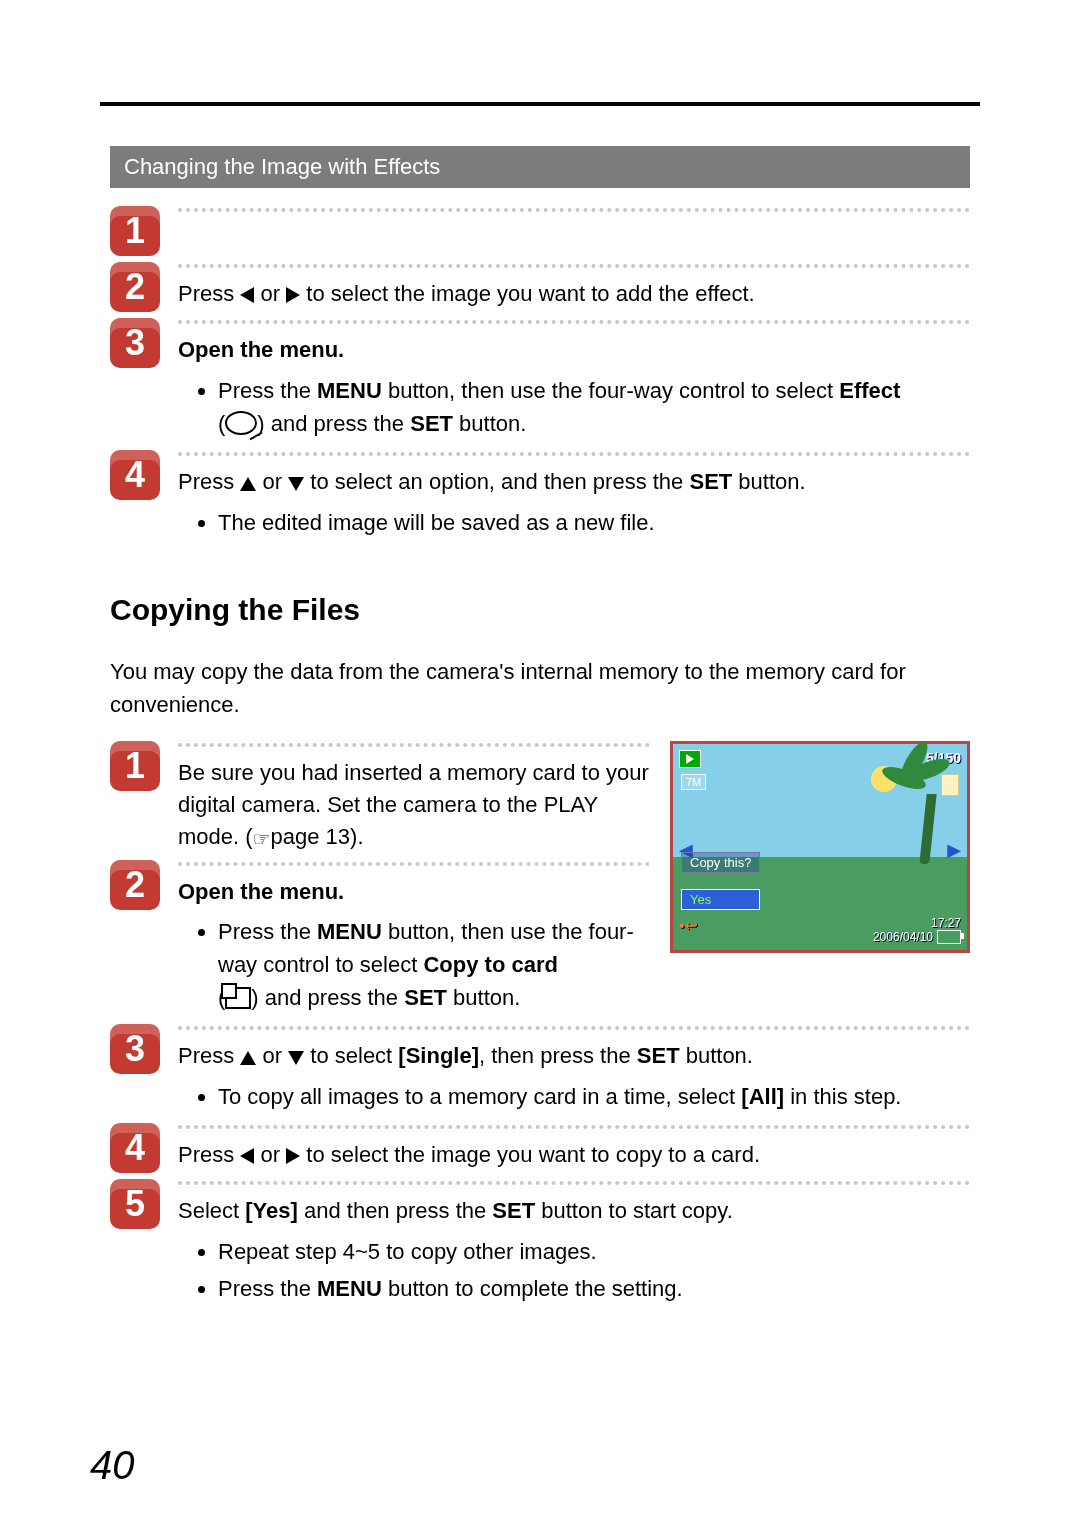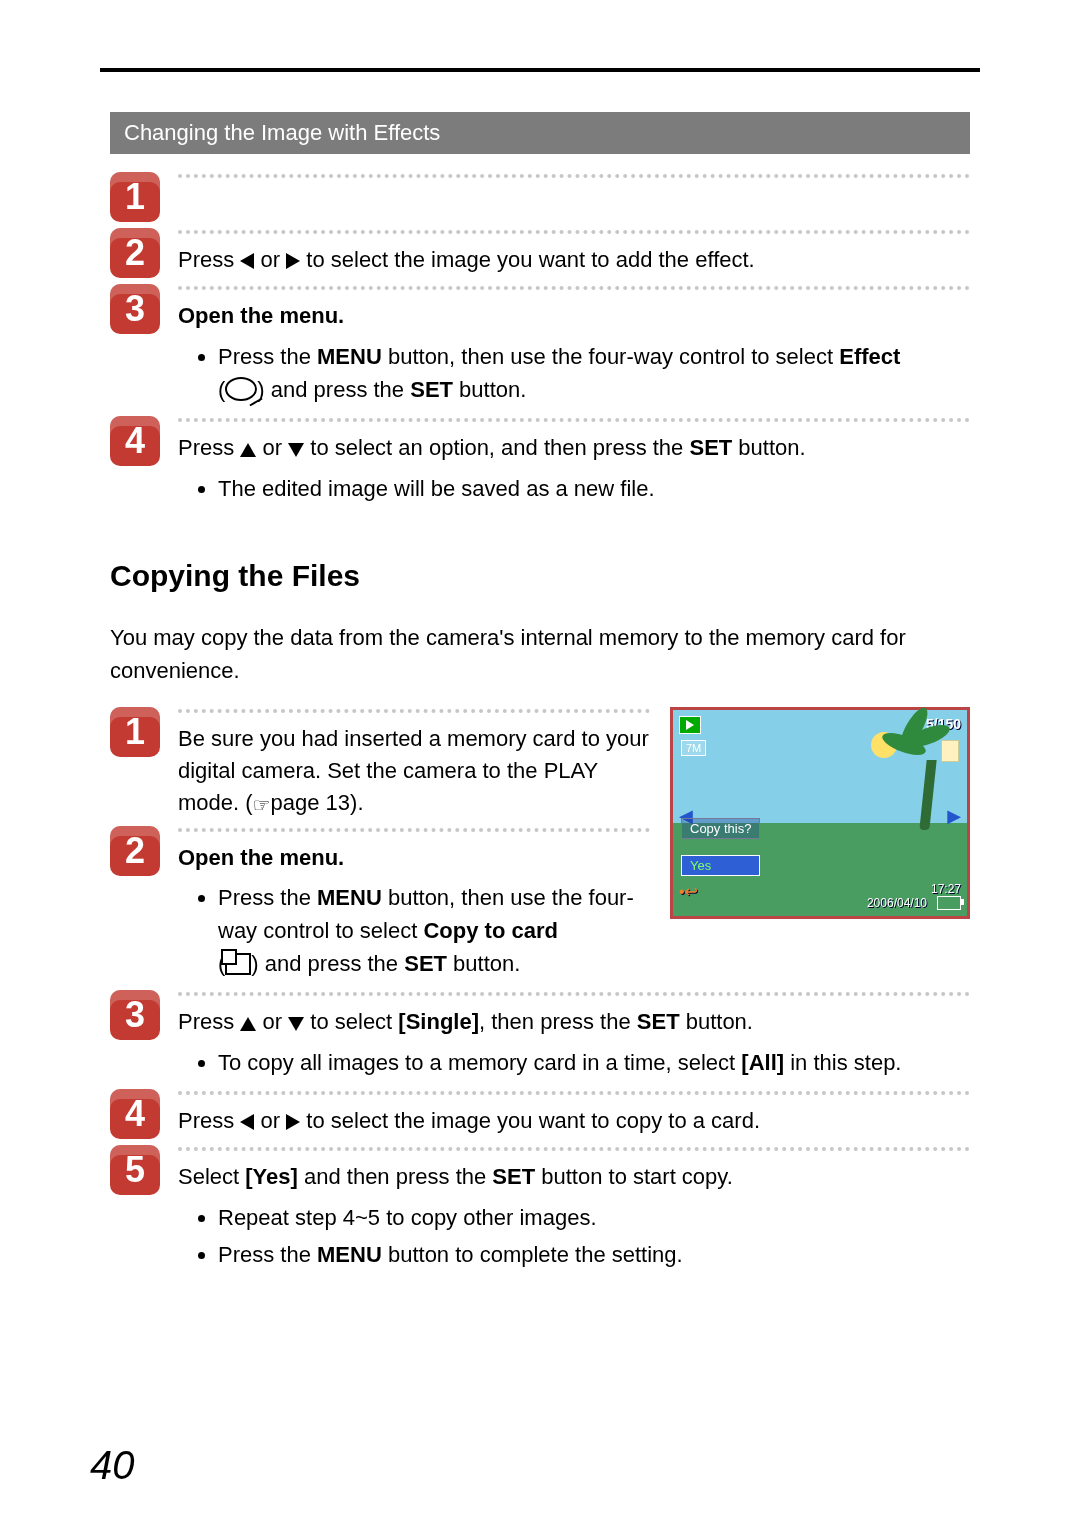--- a/index.html
+++ b/index.html
@@ -1,16 +1,16 @@
 <!DOCTYPE html>
 <html><head>
 <meta charset="utf-8">
 <style>
   html,body{margin:0;padding:0;background:#fff;color:#000;font-family:Arial,Helvetica,sans-serif}
-  .page{width:1080px;height:1528px;box-sizing:border-box;padding:68px 90px 60px 90px;position:relative}
+  .page{width:1080px;height:1528px;box-sizing:border-box;padding:102px 90px 60px 90px;position:relative}
   .top-rule{border-top:4px solid #000;margin:0 10px 40px 10px}
   .section-bar{background:#7c7c7c;color:#fff;font-size:22px;padding:8px 14px;margin:0 20px 18px 20px}
   .steps{margin:0 20px}
   .step{display:flex;align-items:flex-start;margin-bottom:6px}
   .badge{flex:0 0 50px;height:50px;border-radius:10px;background:#c23a31;color:#fff;font-size:36px;font-weight:bold;display:flex;align-items:center;justify-content:center;box-shadow:inset 0 10px 0 rgba(255,255,255,0.2);margin-right:18px}
   .step-body{flex:1;padding-top:2px}
   .dot-rule{border:none;border-top:4px dotted #c7c7c7;margin:0 0 10px 0}
   .lead{font-size:22px;line-height:1.45}
   .bold{font-weight:bold}
   ul.sub{margin:8px 0 0 0;padding-left:40px}
@@ -175,21 +175,21 @@
           <span>▶</span>
         </div>
         <div class="dlg">
           <div class="q">Copy this?</div>
           <div class="ans">Yes</div>
         </div>
         <div class="bottom">
           <span class="back-ic">•↩</span>
           <div class="timecol">
             <div>17:27</div>
-            <div style="display:flex;gap:10px;align-items:center;justify-content:flex-end">
+            <div style="display:flex;gap:4px;align-items:center;justify-content:flex-end">
               <span>2006/04/10</span>
               <span class="batt"></span>
             </div>
           </div>
         </div>
       </div>
     </div>
 
     <div class="step">
       <div class="badge">3</div>

